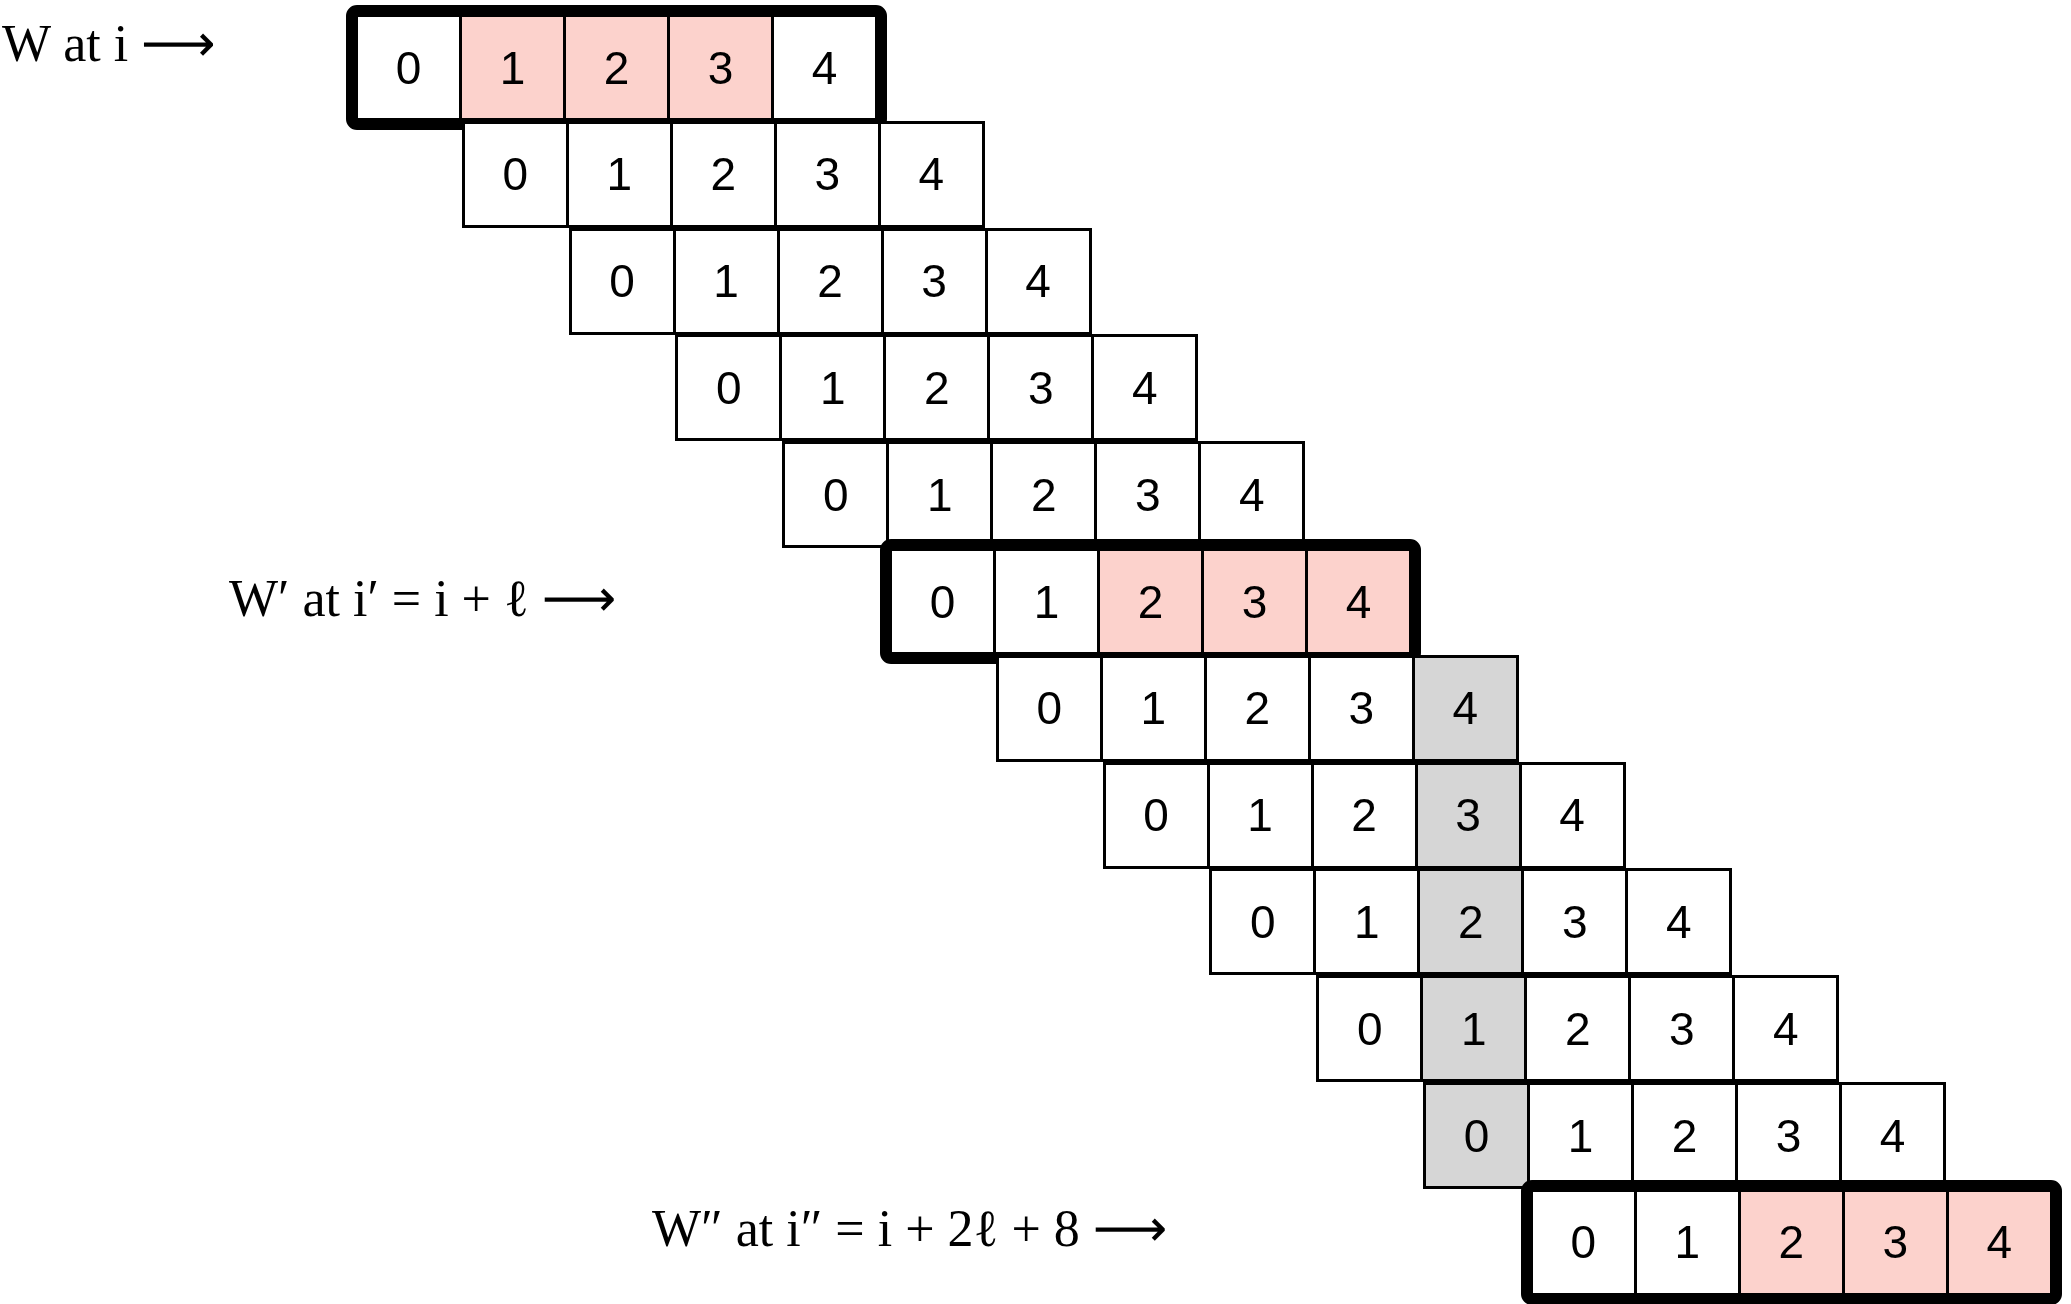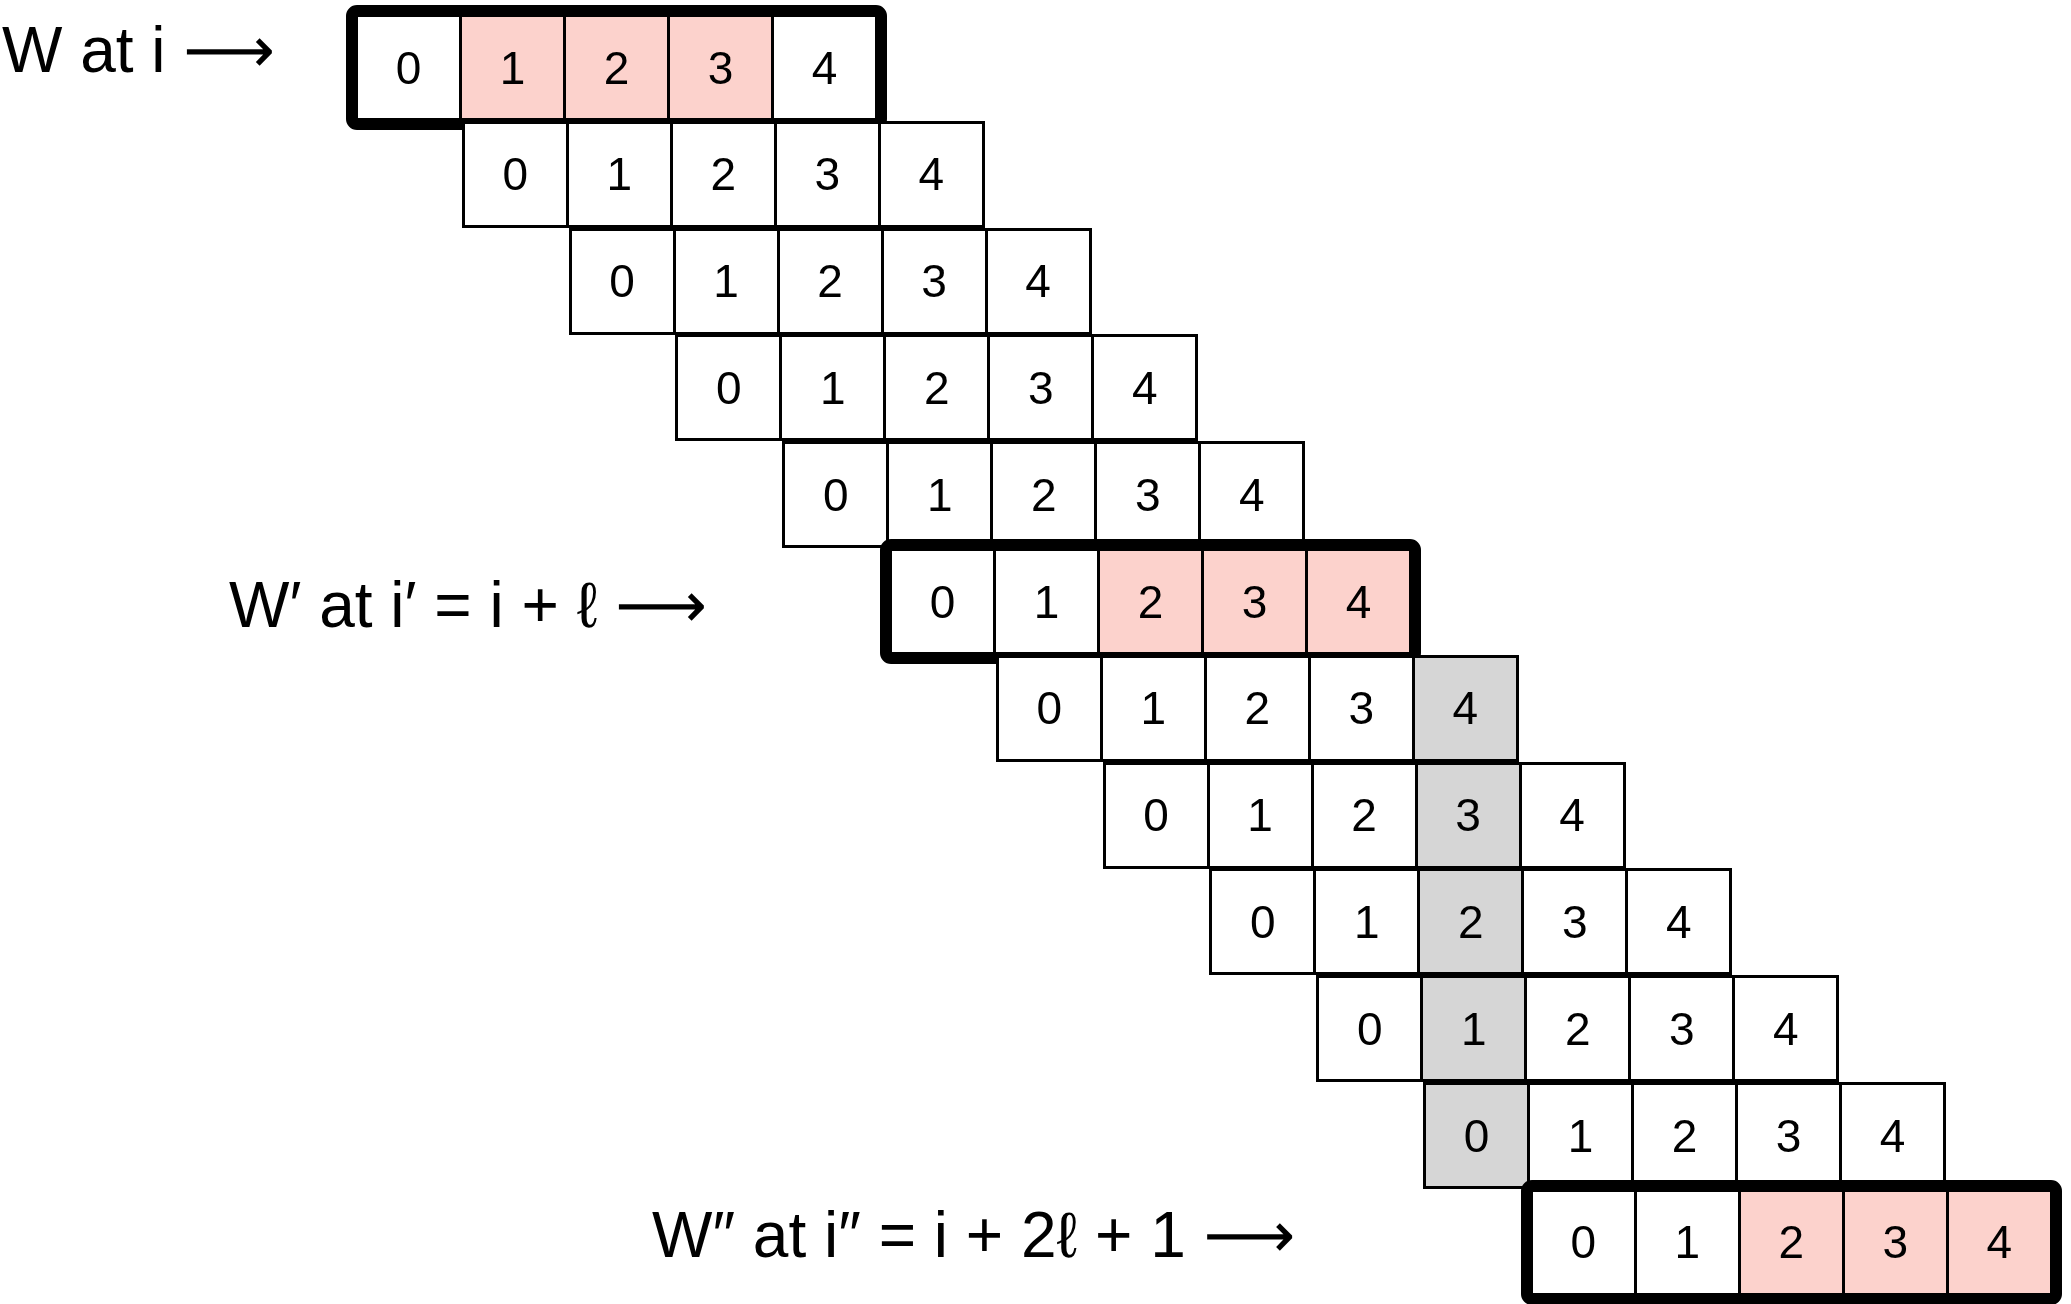--- a/index.html
+++ b/index.html
@@ -3,21 +3,21 @@
 <meta charset="utf-8">
 <style>
   html,body{margin:0;padding:0;background:#fff;}
   body{width:2071px;height:1304px;position:relative;overflow:hidden;font-family:"Liberation Sans",sans-serif;}
   .row{position:absolute;height:107px;display:flex;}
   .cell{width:107px;height:107px;box-sizing:border-box;border:3px solid #000;margin-left:-3px;margin-top:0;display:flex;align-items:center;justify-content:center;font-size:46px;color:#000;background:#fff;}
   .cell:first-child{margin-left:0;}
   .cell.pink{background:#fcd2cc;}
   .cell.gray{background:#d6d6d6;}
   .row.thick{outline:9px solid #000;outline-offset:0px;border-radius:2px;}
-  .label{position:absolute;font-family:Liberation Sans, sans-serif;font-size:64px;color:#000;white-space:nowrap;line-height:1;}
+  .label{position:absolute;font-family:Liberation Serif, serif;font-size:52px;color:#000;white-space:nowrap;line-height:1;}
 </style>
 </head>
 <body>
 
 <div id="diagram">
     <div class="row thick" style="left: 355px; top: 14px;">
       <div class="cell">0</div>
       <div class="cell pink">1</div>
       <div class="cell pink">2</div>
       <div class="cell pink">3</div>
@@ -95,14 +95,14 @@
     </div>
     <div class="row thick" style="left: 1529.8px; top: 1188.8px;">
       <div class="cell">0</div>
       <div class="cell">1</div>
       <div class="cell pink">2</div>
       <div class="cell pink">3</div>
       <div class="cell pink">4</div>
     </div>
     <div class="label" style="left: 2px; top: 18px;">W at i ⟶</div>
     <div class="label" style="left: 229px; top: 573px;">W′ at i′ = i + ℓ ⟶</div>
-    <div class="label" style="left: 652px; top: 1203px;">W″ at i″ = i + 2ℓ + 1 ⟶</div>
+    <div class="label" style="left: 652px; top: 1203px;">W″ at i″ = i + 2ℓ + 8 ⟶</div>
   </div>
 
 </body></html>

